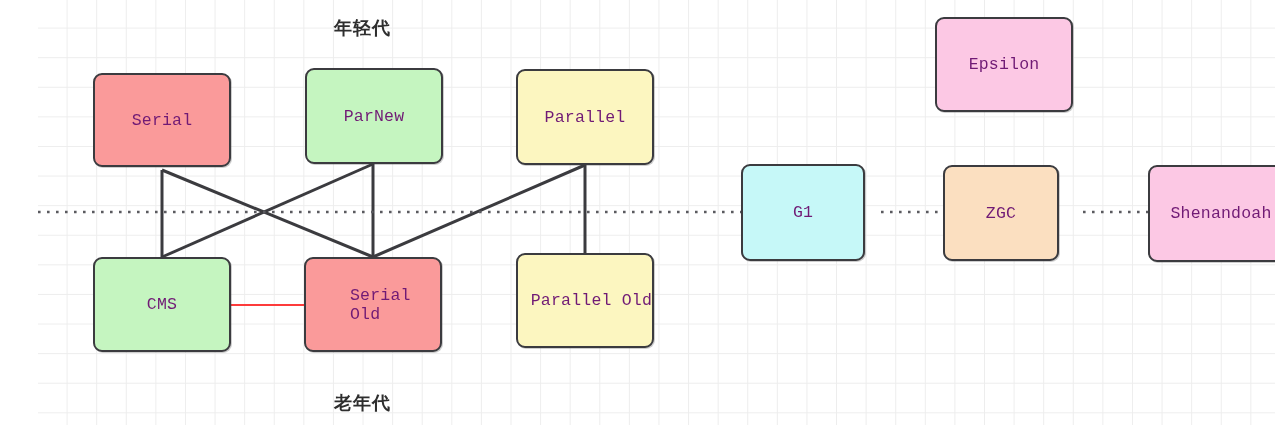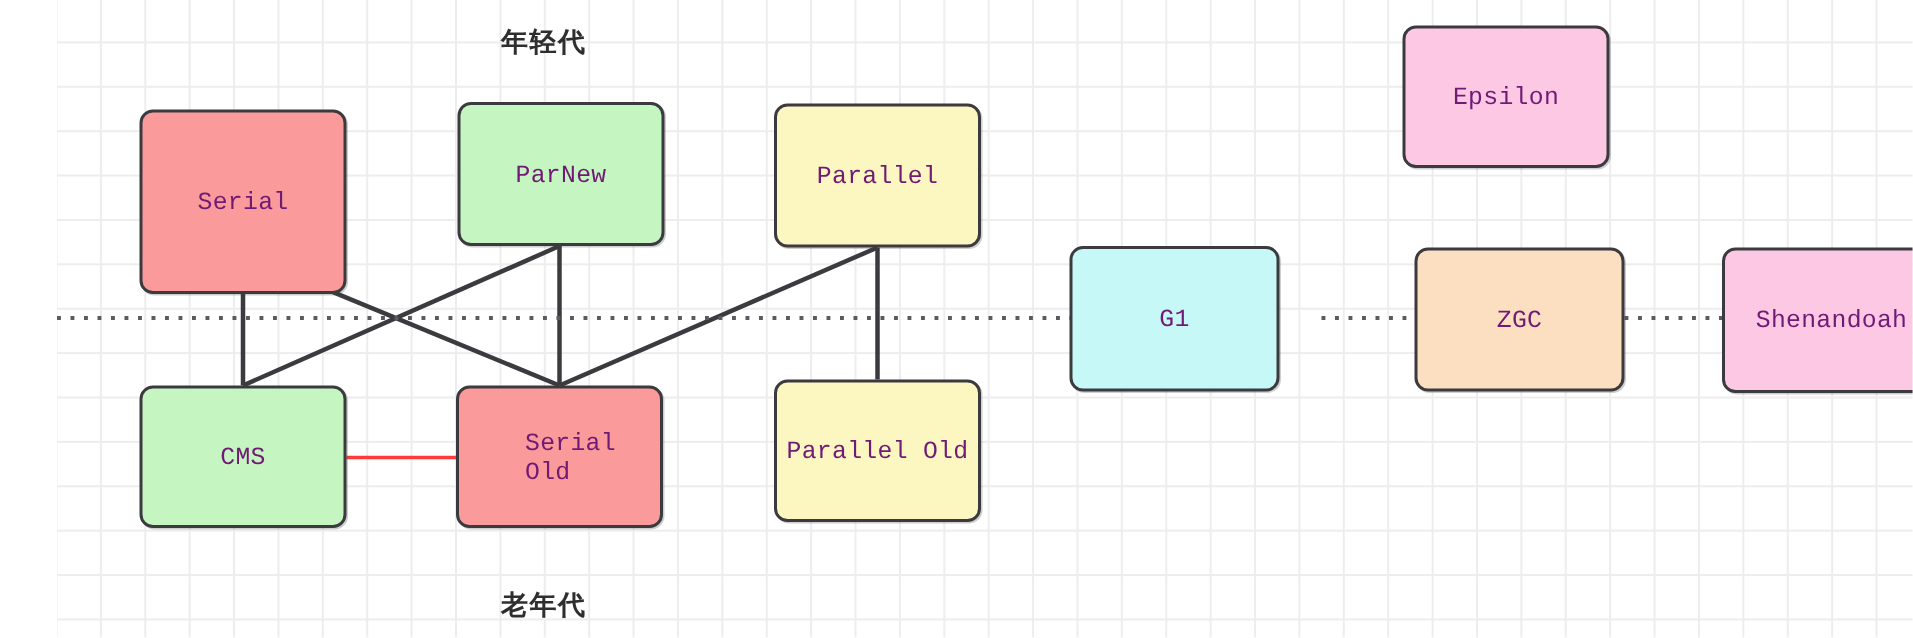--- a/index.html
+++ b/index.html
@@ -67,45 +67,45 @@
       <line x1="843" y1="212" x2="905" y2="212" stroke="#5a5a5f" stroke-width="2.6" stroke-linecap="butt" stroke-dasharray="2.6 6.4"></line>
       <line x1="1045" y1="212" x2="1110" y2="212" stroke="#5a5a5f" stroke-width="2.6" stroke-linecap="butt" stroke-dasharray="2.6 6.4"></line>
       <line x1="1248" y1="212" x2="1275" y2="212" stroke="#5a5a5f" stroke-width="2.6" stroke-linecap="butt" stroke-dasharray="2.6 6.4"></line>
     </svg>
 
   <div class="gen-label" style="left:296px; top:16px;">年轻代</div>
 
   <div class="gen-label" style="left:296px; top:391px;">老年代</div>
 
   <div id="nodes-layer">
-      <div class="node" style="left: 55px; top: 73px; width: 138px; height: 123px; background: rgb(250, 154, 154);">
+      <div class="node" style="left: 55px; top: 73px; width: 138px; height: 94px; background: rgb(250, 154, 154);">
         <span>Serial</span>
       </div>
       <div class="node" style="left: 267px; top: 68px; width: 138px; height: 96px; background: rgb(197, 245, 192);">
         <span>ParNew</span>
       </div>
       <div class="node" style="left: 478px; top: 69px; width: 138px; height: 96px; background: rgb(252, 246, 192);">
         <span>Parallel</span>
       </div>
       <div class="node" style="left: 55px; top: 257px; width: 138px; height: 95px; background: rgb(197, 245, 192);">
         <span>CMS</span>
       </div>
       <div class="node" style="left: 266px; top: 257px; width: 138px; height: 95px; background: rgb(250, 154, 154); padding-left: 44px;">
         <span>Serial Old</span>
       </div>
-      <div class="node" style="left: 478px; top: 253px; width: 138px; height: 95px; background: rgb(252, 246, 192);">
+      <div class="node" style="left: 478px; top: 253px; width: 138px; height: 95px; background: rgb(252, 246, 192); justify-content: flex-end;">
         <span>Parallel Old</span>
       </div>
       <div class="node" style="left: 897px; top: 17px; width: 138px; height: 95px; background: rgb(252, 200, 228);">
         <span>Epsilon</span>
       </div>
-      <div class="node" style="left: 675px; top: 164px; width: 140px; height: 97px; background: rgb(198, 248, 248);">
+      <div class="node" style="left: 703px; top: 164px; width: 124px; height: 97px; background: rgb(198, 248, 248);">
         <span>G1</span>
       </div>
-      <div class="node" style="left: 905px; top: 165px; width: 140px; height: 96px; background: rgb(251, 223, 192);">
+      <div class="node" style="left: 905px; top: 165px; width: 116px; height: 96px; background: rgb(251, 223, 192);">
         <span>ZGC</span>
       </div>
       <div class="node" style="left: 1110px; top: 165px; width: 146px; height: 97px; background: rgb(252, 200, 228);">
         <span>Shenandoah</span>
       </div>
     </div>
 
 </div>
 
 </body></html>

